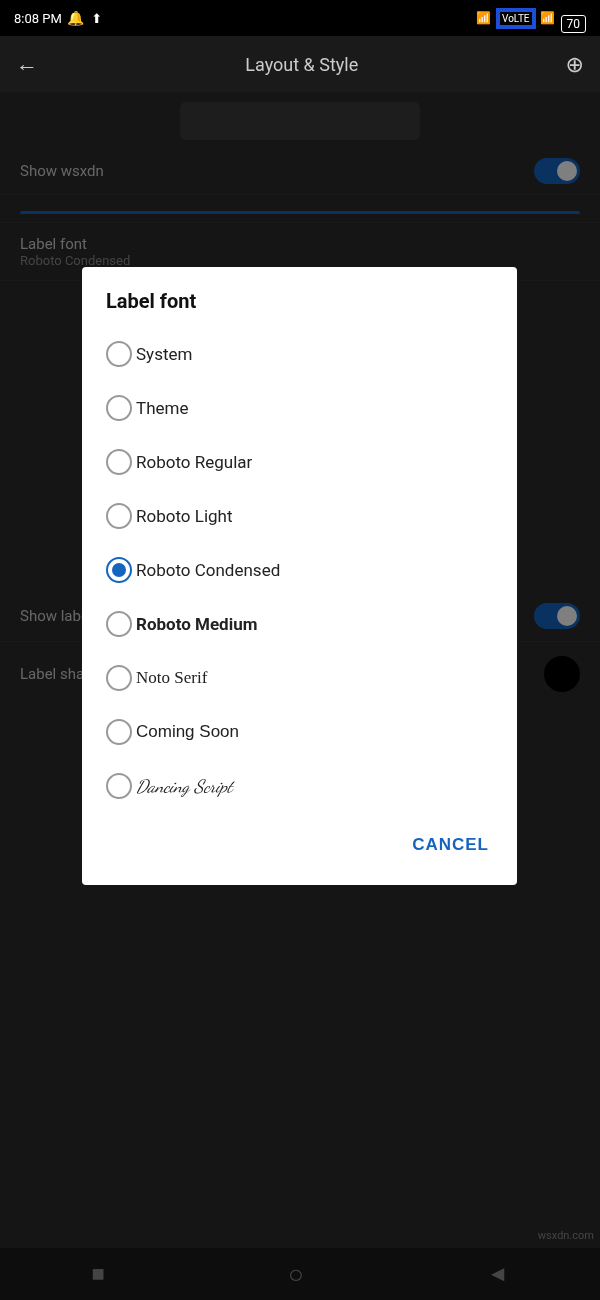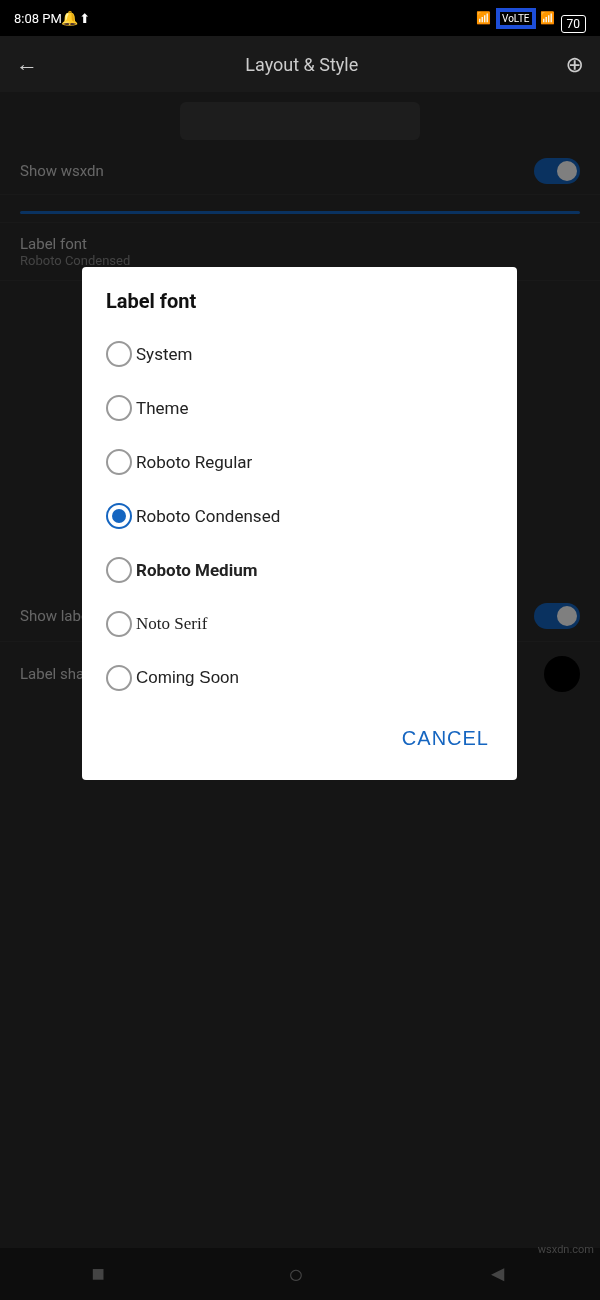--- a/index.html
+++ b/index.html
@@ -17,21 +17,21 @@
     .status-bar {
       display: flex;
       justify-content: space-between;
       align-items: center;
       padding: 6px 14px;
       background: #000;
       color: #fff;
       font-size: 13px;
       height: 36px;
     }
-    .status-left { display: flex; align-items: center; }
+    .status-left { display: flex; align-items: center; gap: 6px; }
     .status-right { display: flex; align-items: center; gap: 5px; font-size: 12px; }
 
     
     .app-bar {
       display: flex;
       align-items: center;
       padding: 0 16px;
       height: 56px;
       background: #1a1a1a;
       color: #ccc;
@@ -156,33 +156,33 @@
     .radio-label.coming-soon { font-family: 'Coming Soon', cursive, Arial; }
     .radio-label.dancing-script { font-family: 'Dancing Script', cursive, Georgia; font-style: italic; font-size: 18px; }
 
     .dialog-actions {
       display: flex;
       justify-content: flex-end;
       padding: 8px 16px 12px 16px;
     }
     .cancel-btn {
       color: #1565c0;
-      font-size: 20px;
-      font-weight: normal;
+      font-size: 17px;
+      font-weight: bold;
       letter-spacing: 1px;
       padding: 10px 12px;
       cursor: pointer;
       background: none;
       border: none;
     }
 
     
     .watermark {
       position: absolute;
-      bottom: 44px;
+      bottom: 58px;
       right: 6px;
       font-size: 11px;
       color: #888;
       z-index: 5;
       text-align: center;
     }
   </style>
 </head>
 <body>
 
@@ -258,20 +258,24 @@
       <div class="radio-item">
         <div class="radio-circle"></div>
         <span class="radio-label">Theme</span>
       </div>
 
       <div class="radio-item">
         <div class="radio-circle"></div>
         <span class="radio-label">Roboto Regular</span>
       </div>
 
+      <div class="radio-item">
+        <div class="radio-circle"></div>
+        <span class="radio-label">Roboto Light</span>
+      </div>
 
       <div class="radio-item">
         <div class="radio-circle selected">
           <div class="radio-inner"></div>
         </div>
         <span class="radio-label">Roboto Condensed</span>
       </div>
 
 
       <div class="radio-item">
@@ -282,20 +286,24 @@
       <div class="radio-item">
         <div class="radio-circle"></div>
         <span class="radio-label" style="font-family: Georgia, serif;">Noto Serif</span>
       </div>
 
       <div class="radio-item">
         <div class="radio-circle"></div>
         <span class="radio-label coming-soon">Coming Soon</span>
       </div>
 
+      <div class="radio-item">
+        <div class="radio-circle"></div>
+        <span class="radio-label dancing-script">Dancing Script</span>
+      </div>
     </div>
 
     <div class="dialog-actions">
       <button class="cancel-btn">CANCEL</button>
     </div>
   </div>
 
 </div>
 
 </body></html>

